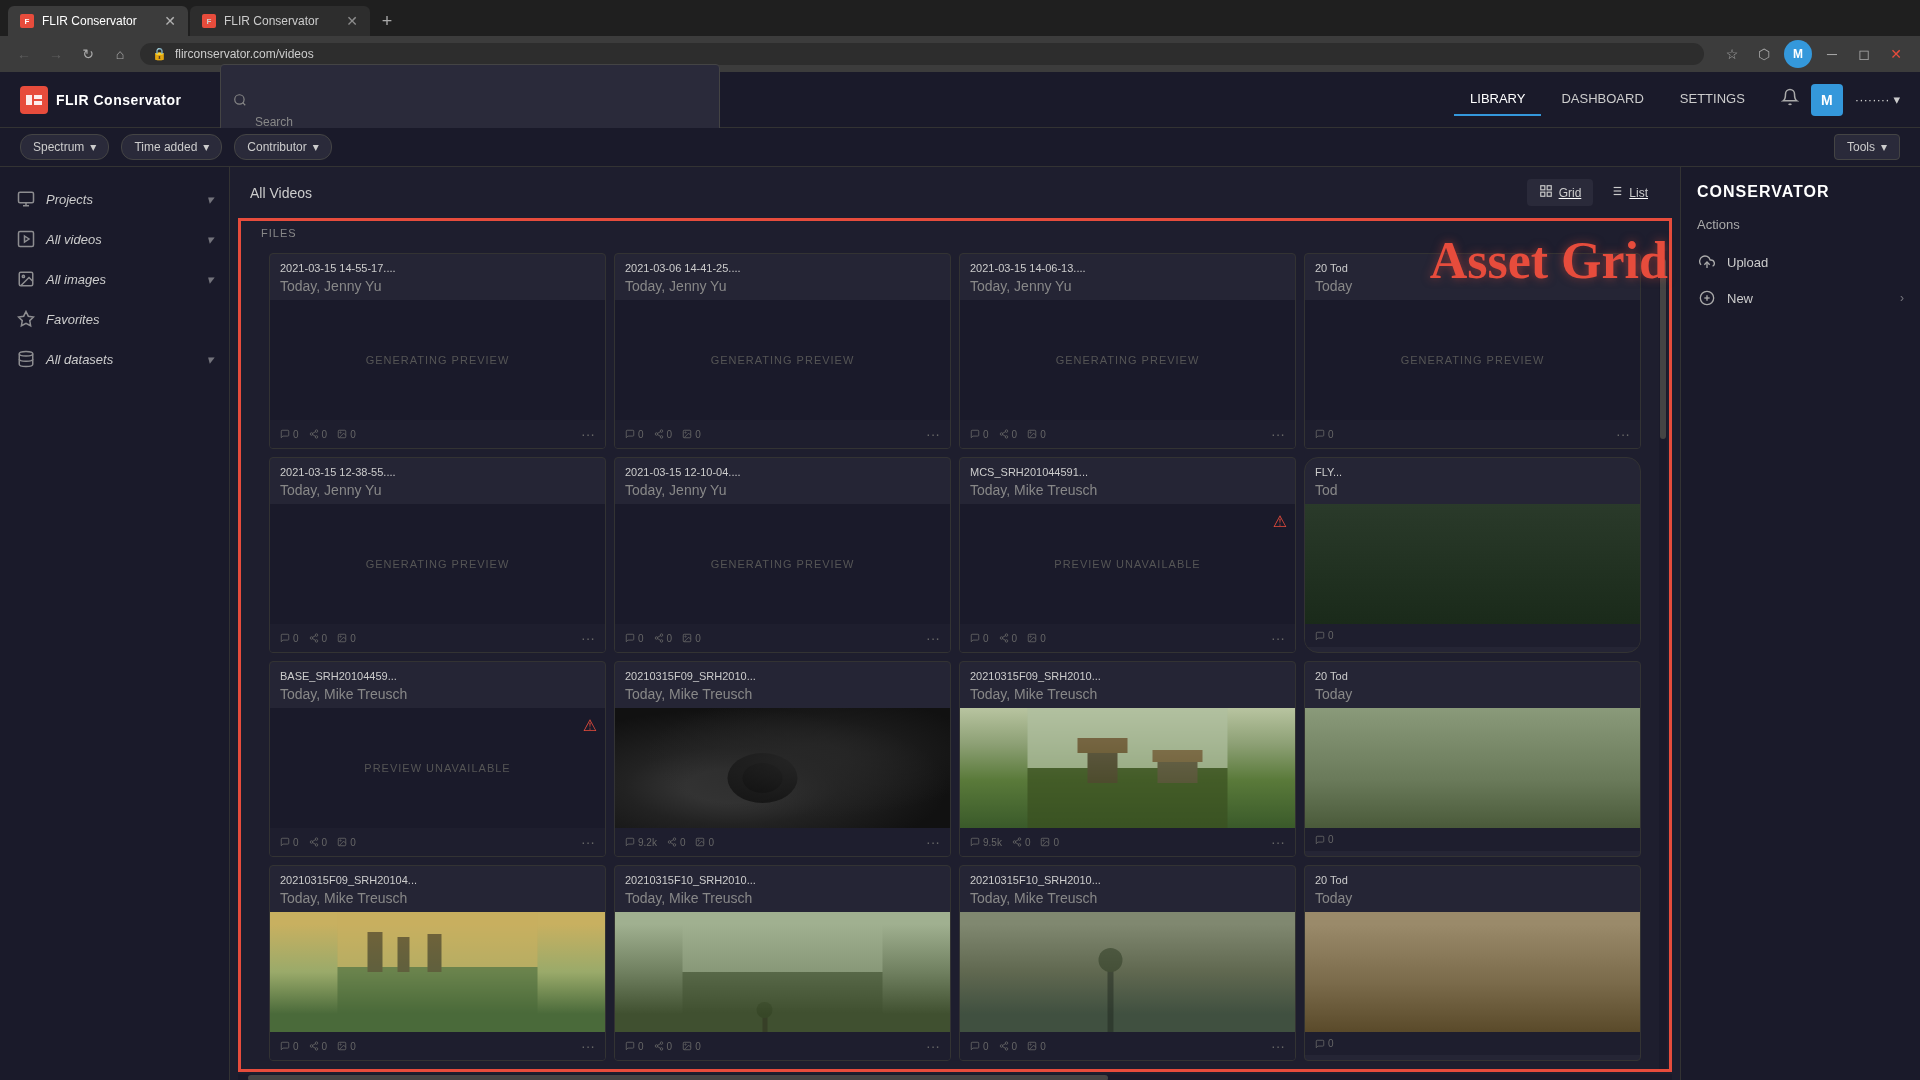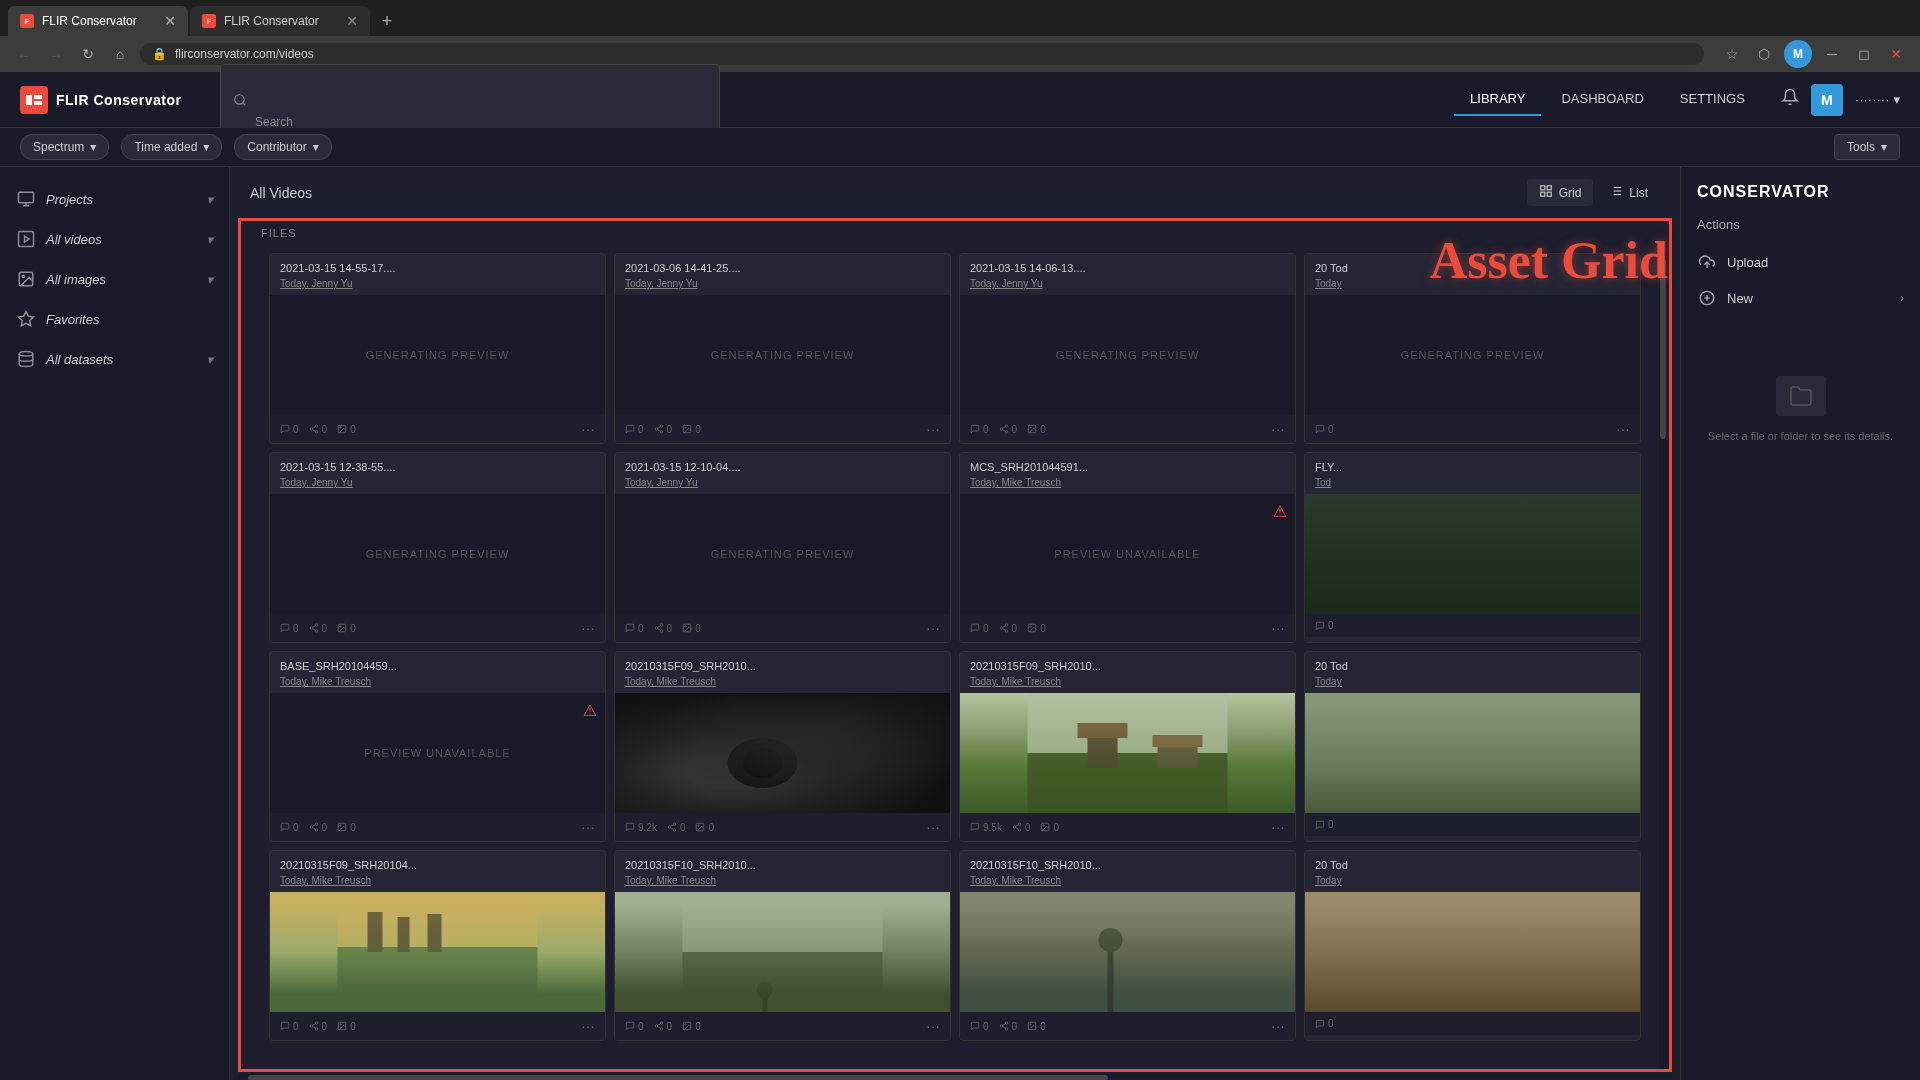--- a/index.html
+++ b/index.html
@@ -50,30 +50,30 @@
     
     .sidebar { width: 230px; background: #1a1a2a; border-right: 1px solid #333; padding: 12px 0; }
     .sidebar-item { display: flex; align-items: center; gap: 10px; padding: 10px 16px; cursor: pointer; color: #ccc; font-size: 13px; font-style: italic; }
     .sidebar-item .item-icon { width: 20px; height: 20px; display: flex; align-items: center; justify-content: center; opacity: 0.8; }
     .sidebar-item .expand-icon { margin-left: auto; opacity: 0.5; }
 
     
     .content-area { flex: 1; background: #1e1e2e; overflow: hidden; display: flex; flex-direction: column; }
     .content-header { padding: 12px 20px; display: flex; align-items: center; justify-content: space-between; }
     .content-title { font-size: 14px; color: #ccc; }
-    .view-toggles { display: flex; align-items: center; gap: 4px; }
+    .view-toggles { display: flex; align-items: center; gap: 4px; text-decoration: underline; }
     .view-btn { padding: 5px 12px; font-size: 12px; color: #ccc; cursor: pointer; border-radius: 4px; display: flex; align-items: center; gap: 6px; }
     .view-btn.active { background: #2a2a3a; }
     .files-label { padding: 6px 20px; font-size: 11px; color: #888; text-transform: uppercase; letter-spacing: 1px; background: #1e1e2e; }
     .asset-grid { display: grid; grid-template-columns: repeat(4, 1fr); gap: 8px; padding: 8px 20px; }
 
     
     .asset-card { background: #252535; border-radius: 4px; overflow: hidden; cursor: pointer; border: 1px solid #333; }
     .card-title { padding: 8px 10px 4px; font-size: 11px; color: #ccc; white-space: nowrap; overflow: hidden; text-overflow: ellipsis; }
-    .card-subtitle { padding: 0 10px 6px; font-size: 10px; color: #888; text-decoration: underline; }
+    .card-subtitle { padding: 0 10px 6px; font-size: 14px; color: #888; }
     .card-preview { height: 120px; background: #1a1a2a; display: flex; align-items: center; justify-content: center; position: relative; }
     .card-preview.unavailable { background: #1a1a2a; }
     .preview-text { font-size: 11px; color: #555; text-transform: uppercase; letter-spacing: 1px; }
     .card-footer { padding: 6px 10px; display: flex; align-items: center; gap: 10px; background: #1e1e2e; }
     .footer-stat { display: flex; align-items: center; gap: 3px; font-size: 10px; color: #666; }
     .footer-more { margin-left: auto; color: #666; cursor: pointer; font-size: 14px; }
     .warning-icon { position: absolute; top: 8px; right: 8px; color: #e74c3c; font-size: 16px; }
 
     
     .right-panel { width: 240px; background: #1a1a2a; border-left: 1px solid #333; padding: 16px; }
@@ -507,21 +507,21 @@
                         <rect x="3" y="3" width="18" height="18" rx="2"></rect>
                         <circle cx="8.5" cy="8.5" r="1.5"></circle>
                         <polyline points="21,15 16,10 5,21"></polyline>
                       </svg>
                       <span>0</span>
                     </div>
                   <div class="footer-more">···</div>
                 </div>
               </div>
 
-              <div class="asset-card" style="overflow:hidden;">
+              <div class="asset-card" style="overflow:hidden;border-radius:14px;">
                 <div class="card-title">FLY...</div>
                 <div class="card-subtitle">Tod</div>
                 <div class="card-preview" style="background: linear-gradient(to bottom, #2a3a2a 0%, #1a2a1a 100%);">
                 </div>
                 <div class="card-footer">
                   <div class="footer-stat">
                       <svg width="10" height="10" viewBox="0 0 24 24" fill="none" stroke="#666" stroke-width="2">
                         <path d="M21 15a2 2 0 0 1-2 2H7l-4 4V5a2 2 0 0 1 2-2h14a2 2 0 0 1 2 2z"></path>
                       </svg>
                       <span>0</span>
@@ -834,28 +834,20 @@
           <svg width="16" height="16" viewBox="0 0 24 24" fill="none" stroke="#aaa" stroke-width="2">
             <circle cx="12" cy="12" r="10"></circle>
               <line x1="12" y1="8" x2="12" y2="16"></line>
             <line x1="8" y1="12" x2="16" y2="12"></line>
           </svg>
         </div>
         <span>New</span>
         <span class="action-arrow">›</span>
       </div>
 
-      <div class="empty-state">
-        <div class="empty-folder">
-          <svg width="30" height="24" viewBox="0 0 24 24" fill="none" stroke="#555" stroke-width="1.5">
-            <path d="M22 19a2 2 0 0 1-2 2H4a2 2 0 0 1-2-2V5a2 2 0 0 1 2-2h5l2 3h9a2 2 0 0 1 2 2z"></path>
-          </svg>
-        </div>
-        <div class="empty-text">Select a file or folder to see its details.</div>
-      </div>
     </div>
 
   </div>
 </div>
 
 <div style="
   position: fixed;
   top: 72px;
   left: 230px;
   right: 252px;

